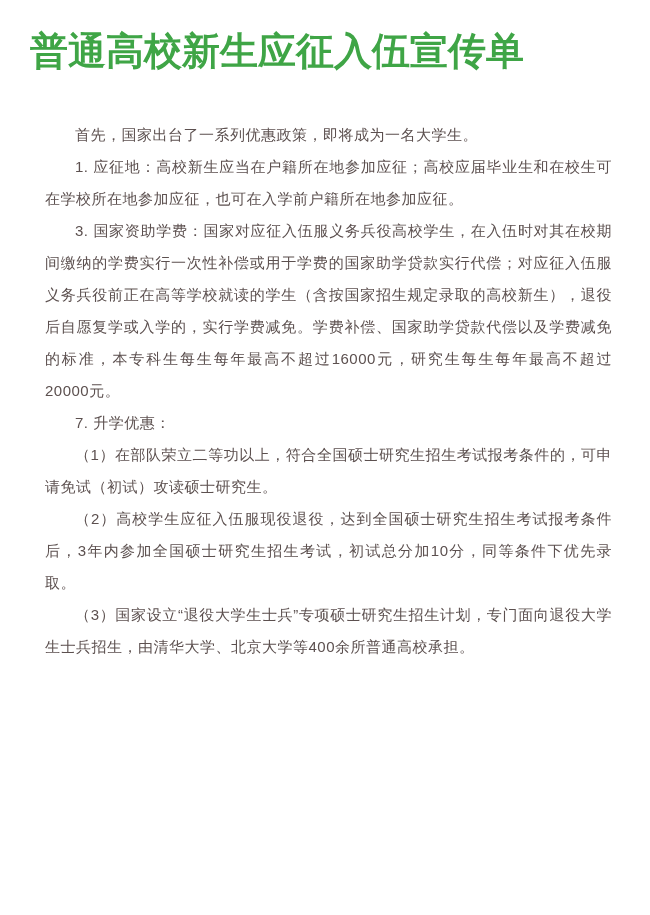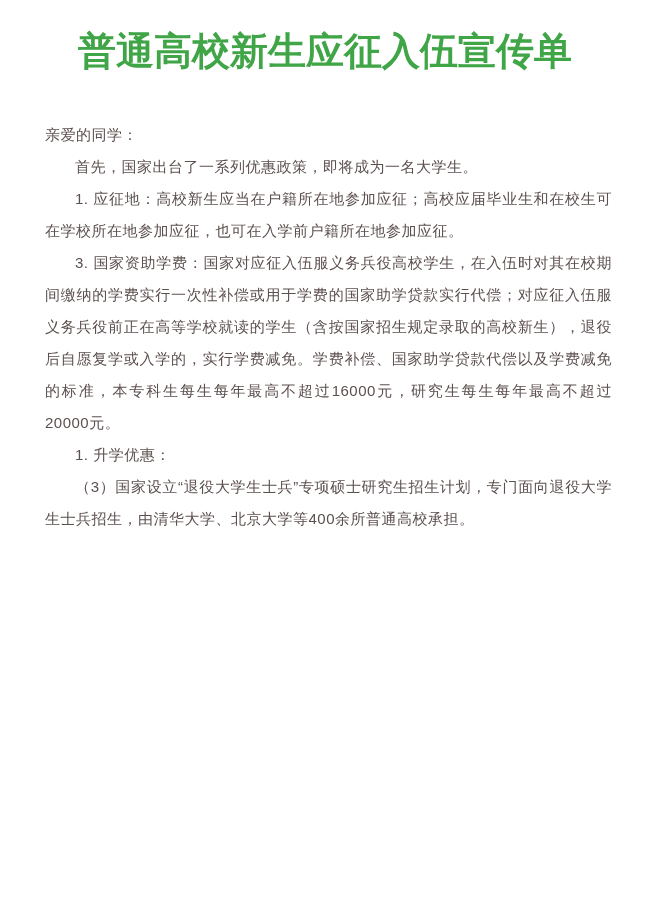--- a/index.html
+++ b/index.html
@@ -21,21 +21,20 @@
     left: 0;
     width: 554px;
     margin: 0;
     text-align: center;
     font-family: "Liberation Serif", "DejaVu Serif", serif;
     font-weight: bold;
     font-size: 38px;
     line-height: 46px;
     letter-spacing: 0px;
     color: #3FA546; 
-    padding-left: 48px;
   }
   .doc-body {
     position: absolute;
     top: 119px;
     left: 45px;
     width: 567px;
     font-size: 15px;
     line-height: 32px;
     text-align: justify;
     color: #5C504F; 
@@ -52,22 +51,23 @@
 </style>
 </head>
 <body>
 
 <div class="page">
 
   <h1 class="doc-title" data-bind="doc.title" data-bind-color="doc.colors.title" style="color: rgb(63, 165, 70);">普通高校新生应征入伍宣传单</h1>
 
   <div class="doc-body" data-bind-color="doc.colors.body_text" style="color: rgb(92, 80, 79);">
 
-    <p class="greeting" data-bind="doc.greeting">亲爱的同学：</p>
     <p data-bind="doc.paragraphs.0">首先，国家出台了一系列优惠政策，即将成为一名大学生。</p>
     <p data-bind="doc.paragraphs.2">1. 应征地：高校新生应当在户籍所在地参加应征；高校应届毕业生和在校生可在学校所在地参加应征，也可在入学前户籍所在地参加应征。</p>
     <p data-bind="doc.paragraphs.4">3. 国家资助学费：国家对应征入伍服义务兵役高校学生，在入伍时对其在校期间缴纳的学费实行一次性补偿或用于学费的国家助学贷款实行代偿；对应征入伍服义务兵役前正在高等学校就读的学生（含按国家招生规定录取的高校新生），退役后自愿复学或入学的，实行学费减免。学费补偿、国家助学贷款代偿以及学费减免的标准，本专科生每生每年最高不超过16000元，研究生每生每年最高不超过20000元。</p>
-    <p data-bind="doc.paragraphs.5">1. 升学优惠：</p>
+    <p data-bind="doc.paragraphs.5">7. 升学优惠：</p>
+    <p data-bind="doc.paragraphs.6">（1）在部队荣立二等功以上，符合全国硕士研究生招生考试报考条件的，可申请免试（初试）攻读硕士研究生。</p>
+    <p data-bind="doc.paragraphs.7">（2）高校学生应征入伍服现役退役，达到全国硕士研究生招生考试报考条件后，3年内参加全国硕士研究生招生考试，初试总分加10分，同等条件下优先录取。</p>
     <p data-bind="doc.paragraphs.8">（3）国家设立“退役大学生士兵”专项硕士研究生招生计划，专门面向退役大学生士兵招生，由清华大学、北京大学等400余所普通高校承担。</p>
 
   </div>
 
 </div>
 
 </body></html>

